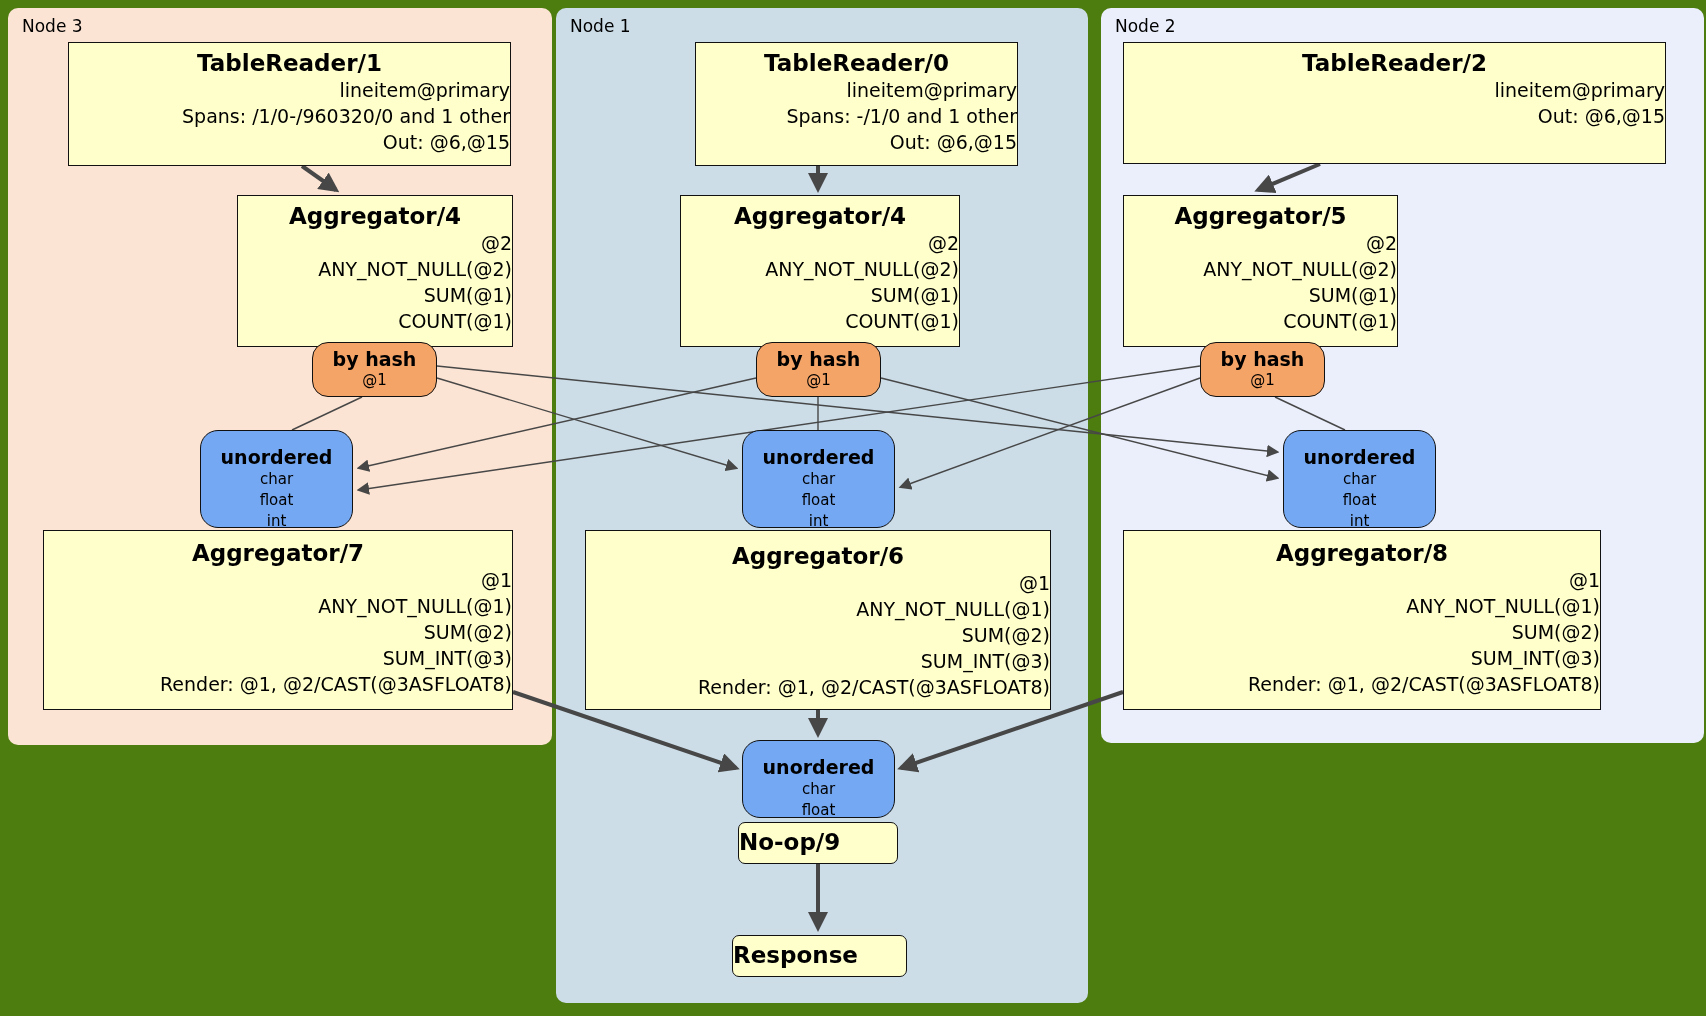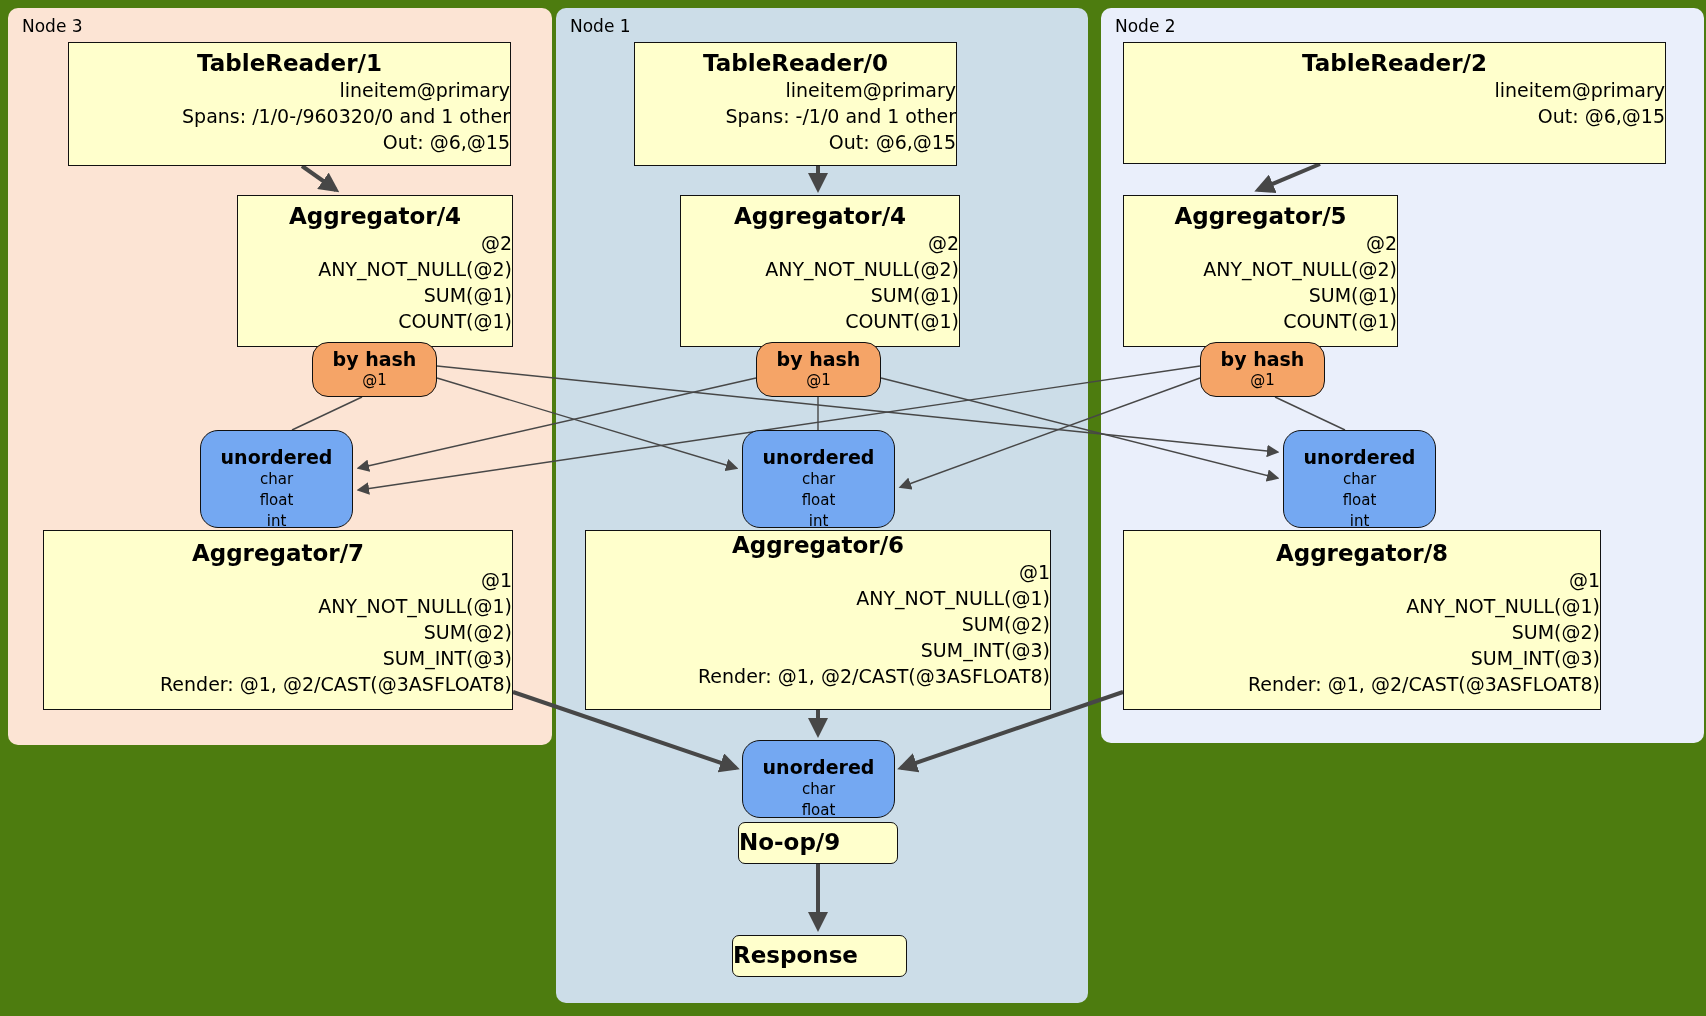--- a/index.html
+++ b/index.html
@@ -114,21 +114,21 @@
 
   <div class="pbox" style="left:43px;top:530px;width:470px;height:180px;padding-top:8px">
     <div class="pbox-title">Aggregator/7</div>
     <div class="pbox-line">@1</div>
     <div class="pbox-line">ANY_NOT_NULL(@1)</div>
     <div class="pbox-line">SUM(@2)</div>
     <div class="pbox-line">SUM_INT(@3)</div>
     <div class="pbox-line">Render: @1, @2/CAST(@3ASFLOAT8)</div>
   </div>
 
-  <div class="pbox" style="left:634px;top:42px;width:323px;height:124px">
+  <div class="pbox" style="left:695px;top:42px;width:323px;height:124px">
     <div class="pbox-title">TableReader/0</div>
     <div class="pbox-line">lineitem@primary</div>
     <div class="pbox-line">Spans: -/1/0 and 1 other</div>
     <div class="pbox-line">Out: @6,@15</div>
   </div>
 
   <div class="pbox" style="left:680px;top:195px;width:280px;height:152px">
     <div class="pbox-title">Aggregator/4</div>
     <div class="pbox-line">@2</div>
     <div class="pbox-line">ANY_NOT_NULL(@2)</div>
@@ -141,21 +141,21 @@
     <div class="router-sub">@1</div>
   </div>
 
   <div class="sync" style="left:742px;top:430px;width:153px;height:98px">
     <div class="sync-title">unordered</div>
     <div class="sync-item">char</div>
     <div class="sync-item">float</div>
     <div class="sync-item">int</div>
   </div>
 
-  <div class="pbox" style="left:585px;top:530px;width:466px;height:180px;padding-top:0">
+  <div class="pbox" style="left:585px;top:530px;width:466px;height:180px;padding-top:11px">
     <div class="pbox-title">Aggregator/6</div>
     <div class="pbox-line">@1</div>
     <div class="pbox-line">ANY_NOT_NULL(@1)</div>
     <div class="pbox-line">SUM(@2)</div>
     <div class="pbox-line">SUM_INT(@3)</div>
     <div class="pbox-line">Render: @1, @2/CAST(@3ASFLOAT8)</div>
   </div>
 
   <div class="pbox" style="left:1123px;top:42px;width:543px;height:122px">
     <div class="pbox-title">TableReader/2</div>

